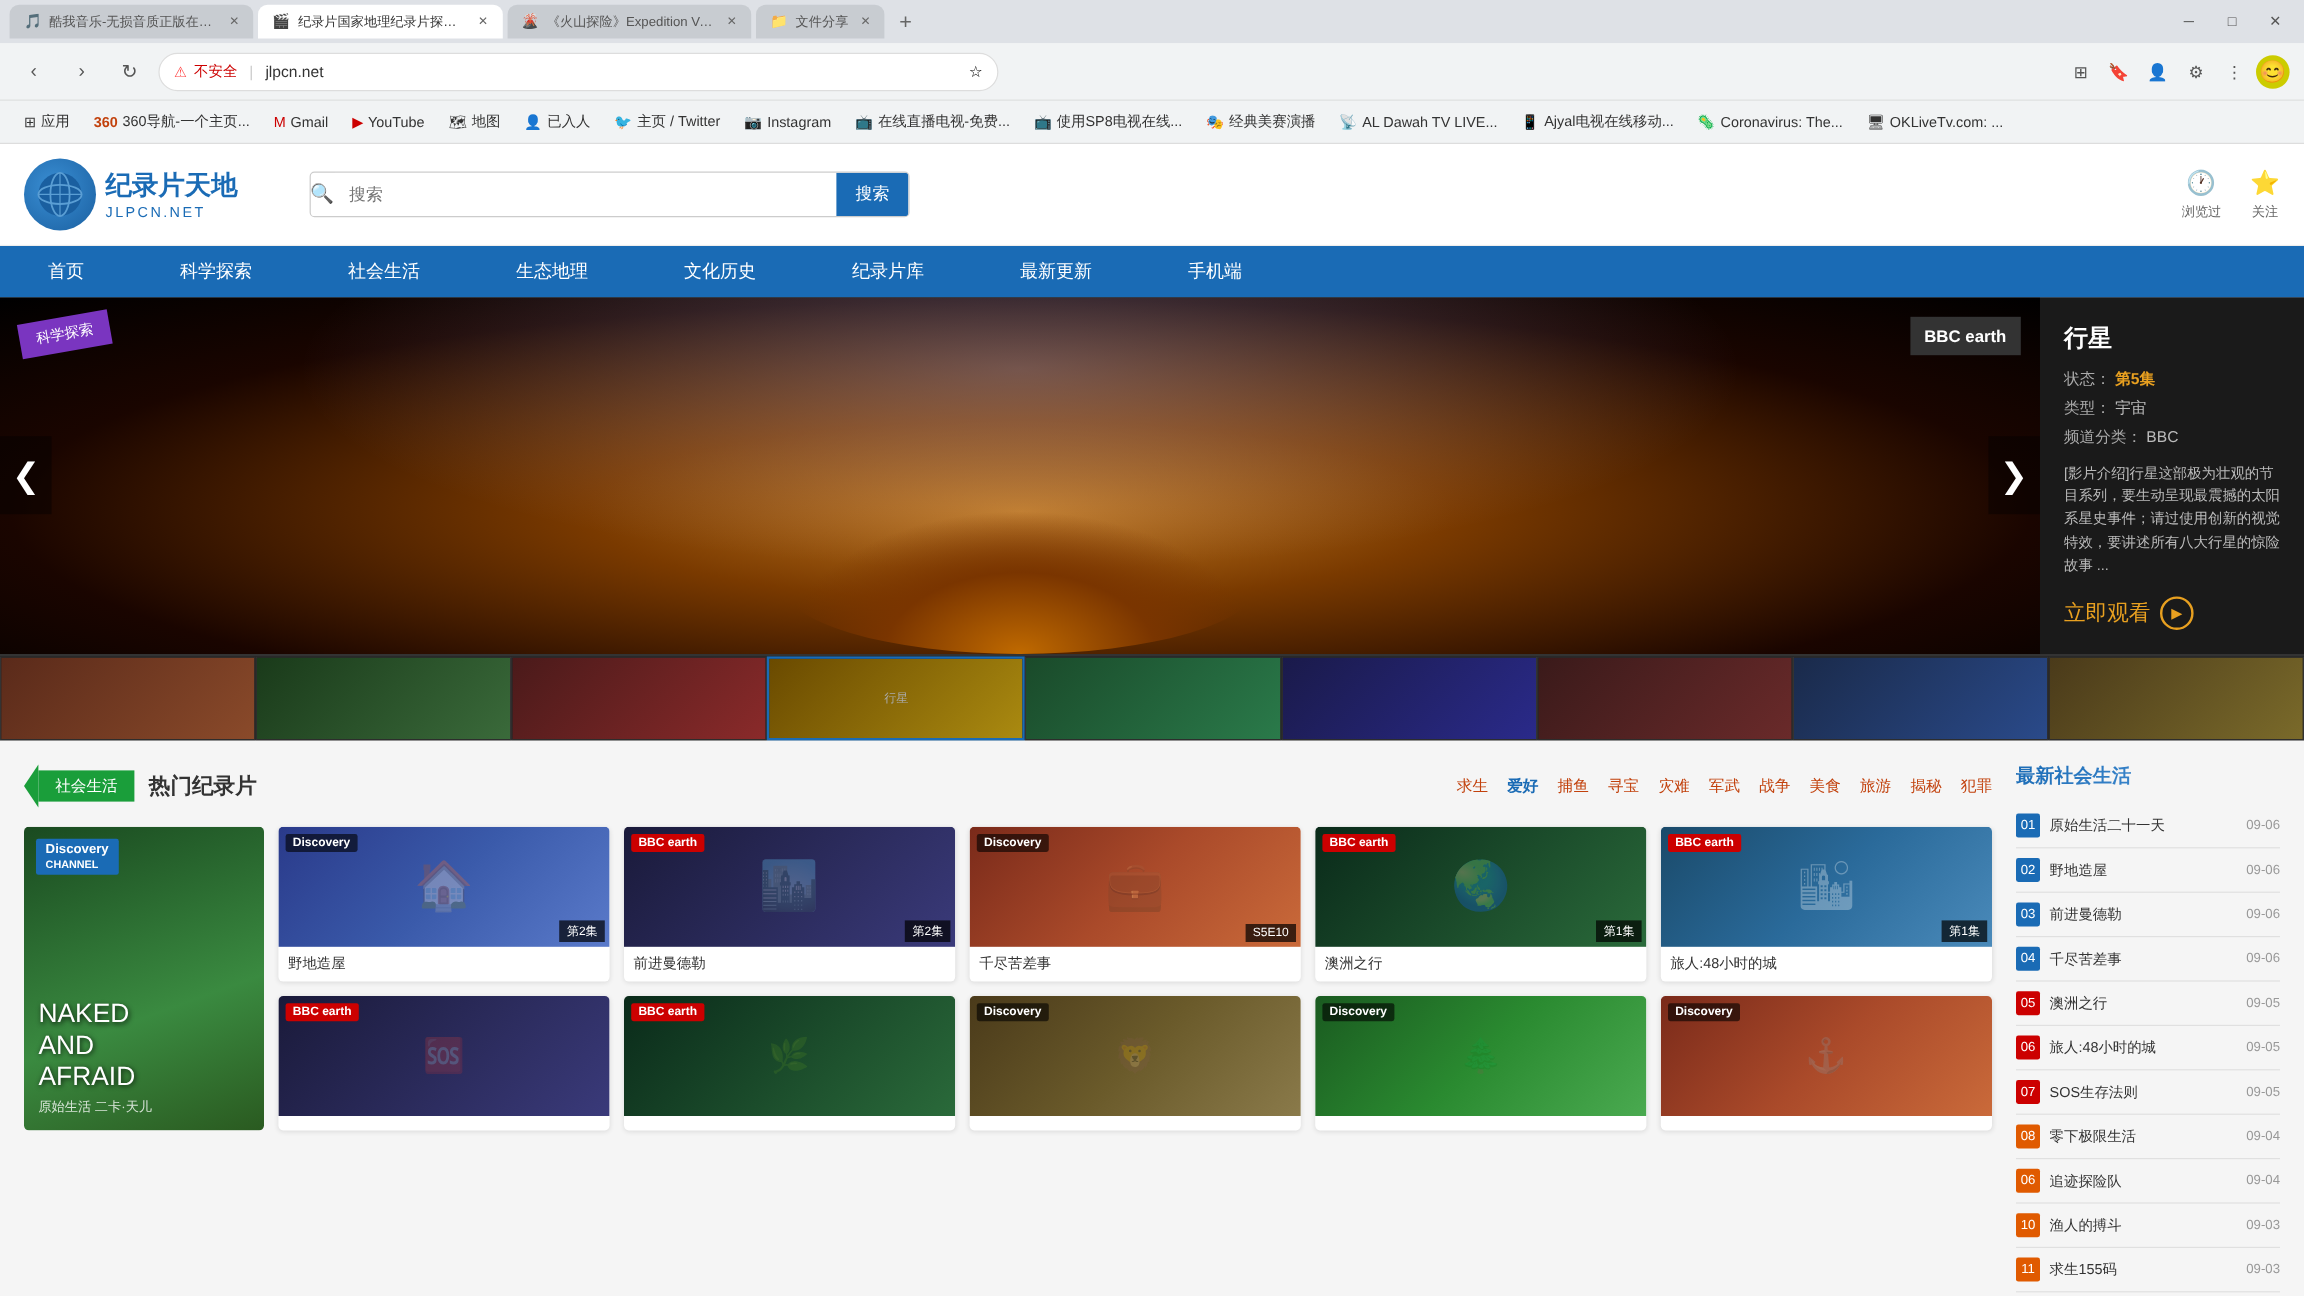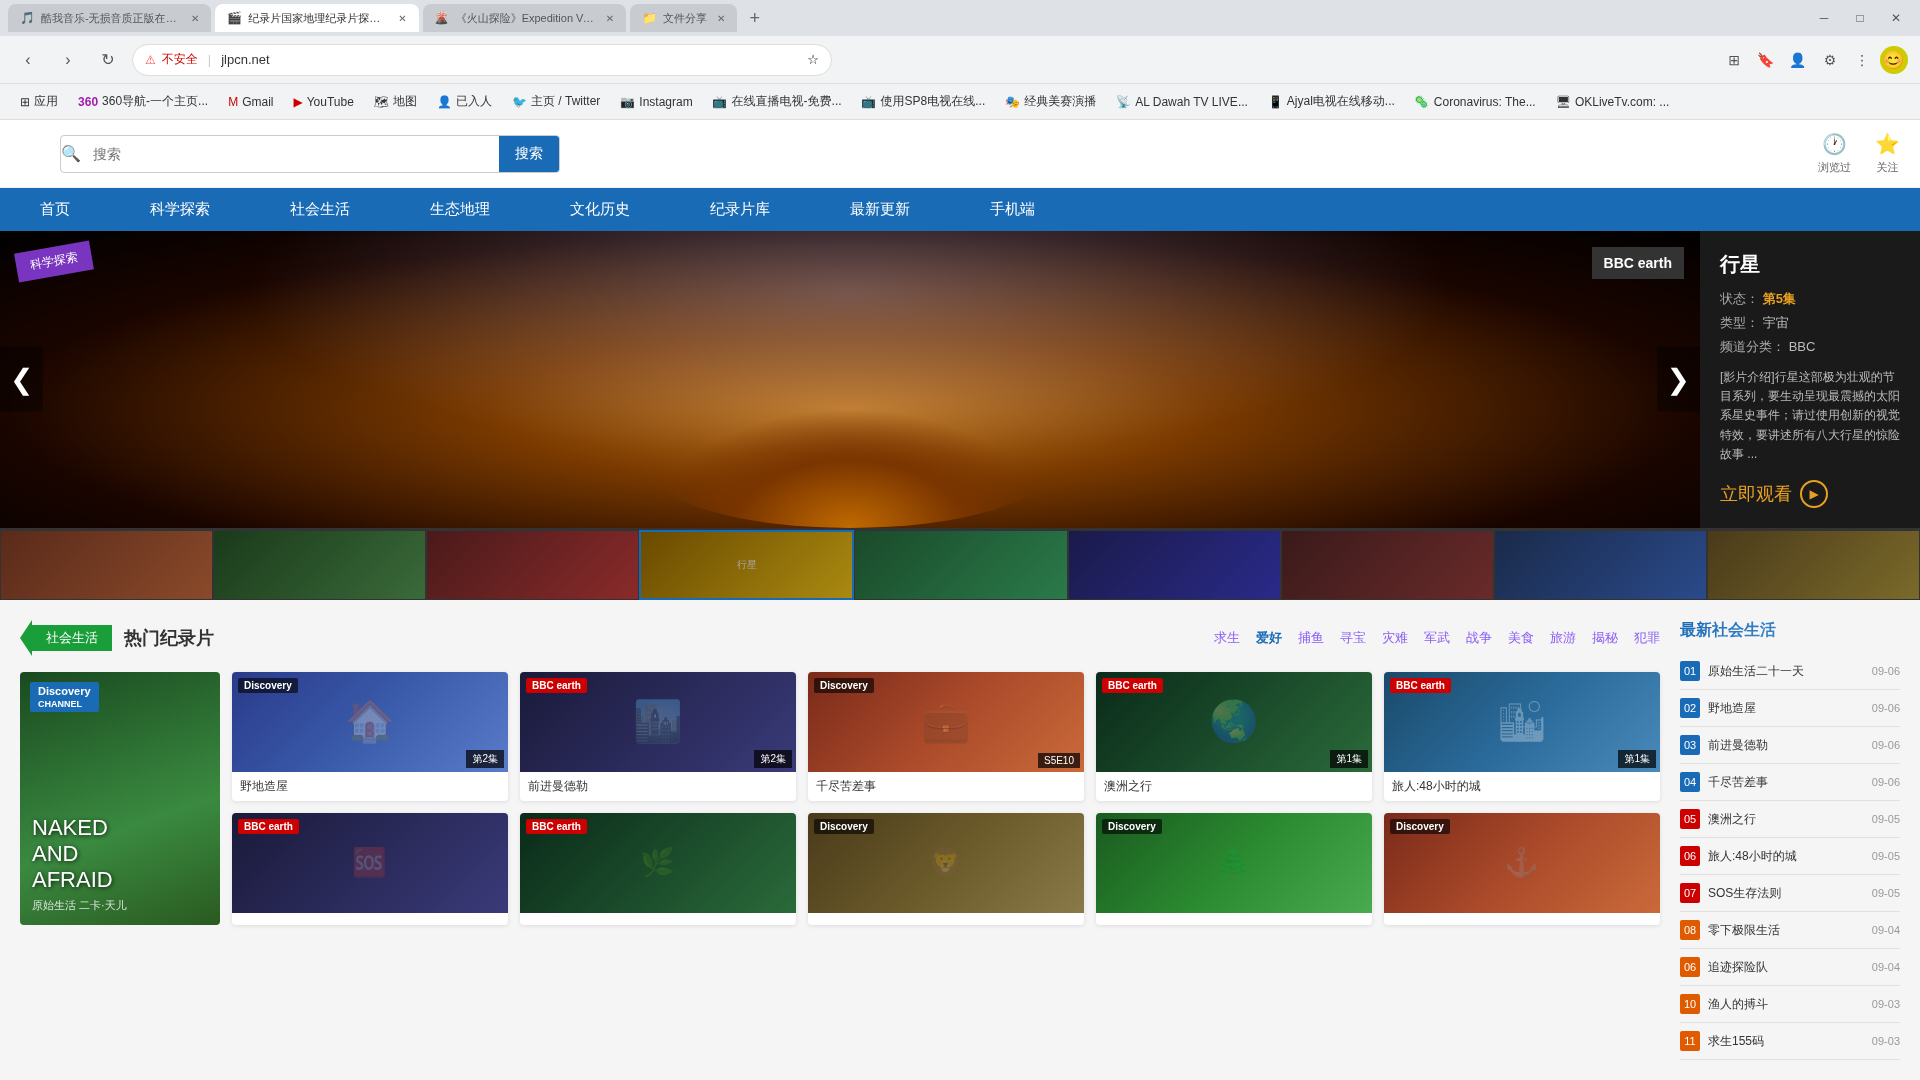--- a/index.html
+++ b/index.html
@@ -61,21 +61,21 @@
 
     
     .content-area { display: flex; padding: 20px; gap: 20px; background: #f5f5f5; }
     .main-content { flex: 1; }
     .sidebar-content { width: 220px; }
 
     
     .section-header { display: flex; align-items: center; gap: 12px; margin-bottom: 16px; }
     .section-title { font-size: 18px; font-weight: bold; color: #333; }
     .filter-tags { display: flex; gap: 16px; align-items: center; font-size: 13px; color: #333; margin-left: auto; }
-    .filter-tag { cursor: pointer; color: #8b5cf6; }
+    .filter-tag { cursor: pointer; color: #c2410c; }
     .filter-tag:hover, .filter-tag.active { color: #1a6bb5; font-weight: bold; }
     .video-card { background: white; border-radius: 4px; overflow: hidden; cursor: pointer; box-shadow: 0 1px 4px rgba(0,0,0,0.1); }
     .video-thumb { width: 100%; height: 100px; background: #444; position: relative; overflow: hidden; }
     .video-info { padding: 6px 8px; }
     .video-title { font-size: 12px; color: #333; line-height: 1.4; }
 
     
     .disc-card-1 { background: linear-gradient(135deg, #1a5a20 0%, #2a8a30 50%, #4aaa50 100%); }
     .disc-card-2 { background: linear-gradient(135deg, #2a3a8a 0%, #3a5aaa 50%, #5a7aca 100%); }
     .disc-card-3 { background: linear-gradient(135deg, #7a2a1a 0%, #aa4a2a 50%, #ca6a3a 100%); }
@@ -161,21 +161,21 @@
     <div class="tb-icon" style="background:#cc0;border-radius:50%;width:28px;height:28px;overflow:hidden;font-size:18px;">😊</div>
   </div>
 </div>
 
 <div class="bookmarks-bar">
   <div class="bookmark-item">
     <span>⊞</span>
     <span>应用</span>
   </div>
   <div class="bookmark-item">
-    <span style="color:#a21caf;font-weight:bold;">360</span>
+    <span style="color:#c2410c;font-weight:bold;">360</span>
     <span>360导航-一个主页...</span>
   </div>
   <div class="bookmark-item">
     <span style="color:#cc0000;">M</span>
     <span>Gmail</span>
   </div>
   <div class="bookmark-item">
     <span style="color:#cc0000;">▶</span>
     <span>YouTube</span>
   </div>
@@ -219,20 +219,37 @@
     <span>🦠</span>
     <span>Coronavirus: The...</span>
   </div>
   <div class="bookmark-item">
     <span>🖥</span>
     <span>OKLiveTv.com: ...</span>
   </div>
 </div>
 
 <div class="site-header">
+  <div class="logo-area">
+    <div class="logo-globe">
+      <svg width="40" height="40" viewBox="0 0 40 40">
+        <circle cx="20" cy="20" r="18" fill="#1a5fa0"></circle>
+        <ellipse cx="20" cy="20" rx="8" ry="18" fill="none" stroke="#5a9ed4" stroke-width="1.5"></ellipse>
+        <ellipse cx="20" cy="20" rx="18" ry="8" fill="none" stroke="#5a9ed4" stroke-width="1.5"></ellipse>
+        <line x1="2" y1="20" x2="38" y2="20" stroke="#5a9ed4" stroke-width="1"></line>
+        <line x1="20" y1="2" x2="20" y2="38" stroke="#5a9ed4" stroke-width="1"></line>
+      </svg>
+    </div>
+    <div>
+      <div style="display:flex;align-items:baseline;gap:4px;">
+        <span style="font-size:22px;font-weight:bold;color:#1a6bb5;">纪录片天地</span>
+      </div>
+      <div style="font-size:12px;color:#1a6bb5;letter-spacing:2px;">JLPCN.NET</div>
+    </div>
+  </div>
   <div class="search-bar">
     <span style="color:#aaa;font-size:16px;">🔍</span>
     <input type="text" class="search-input" placeholder="搜索" style="">
     <button class="search-btn">搜索</button>
   </div>
   <div class="header-icons">
     <div class="header-icon-item">
       <span class="icon">🕐</span>
       <span>浏览过</span>
     </div>

